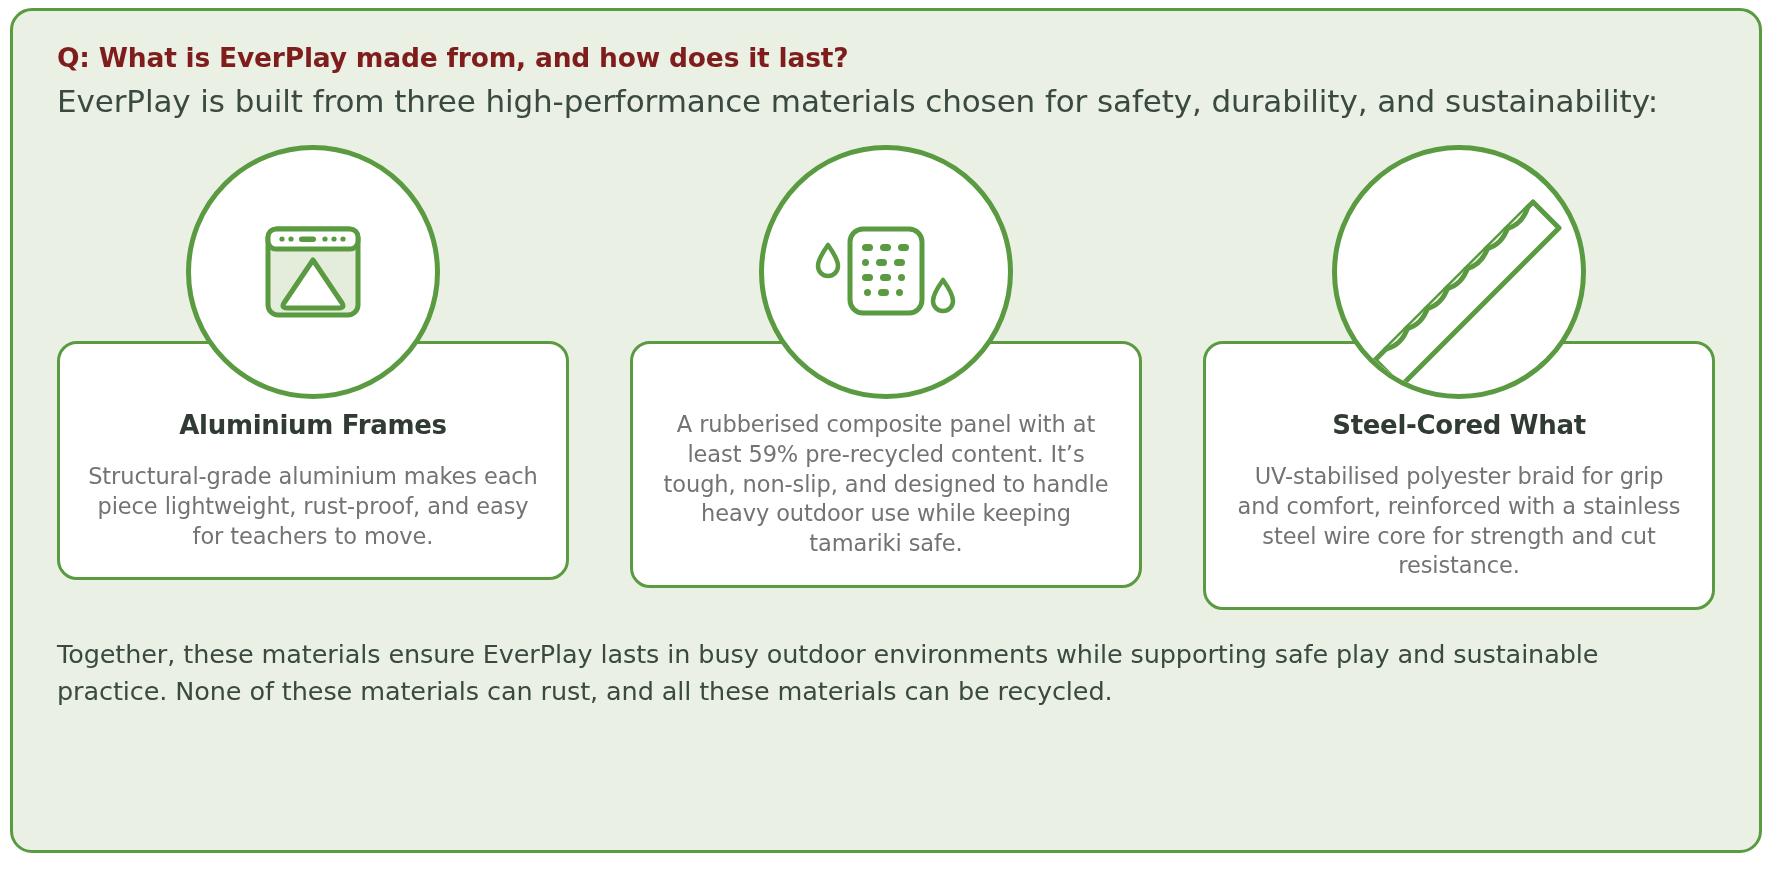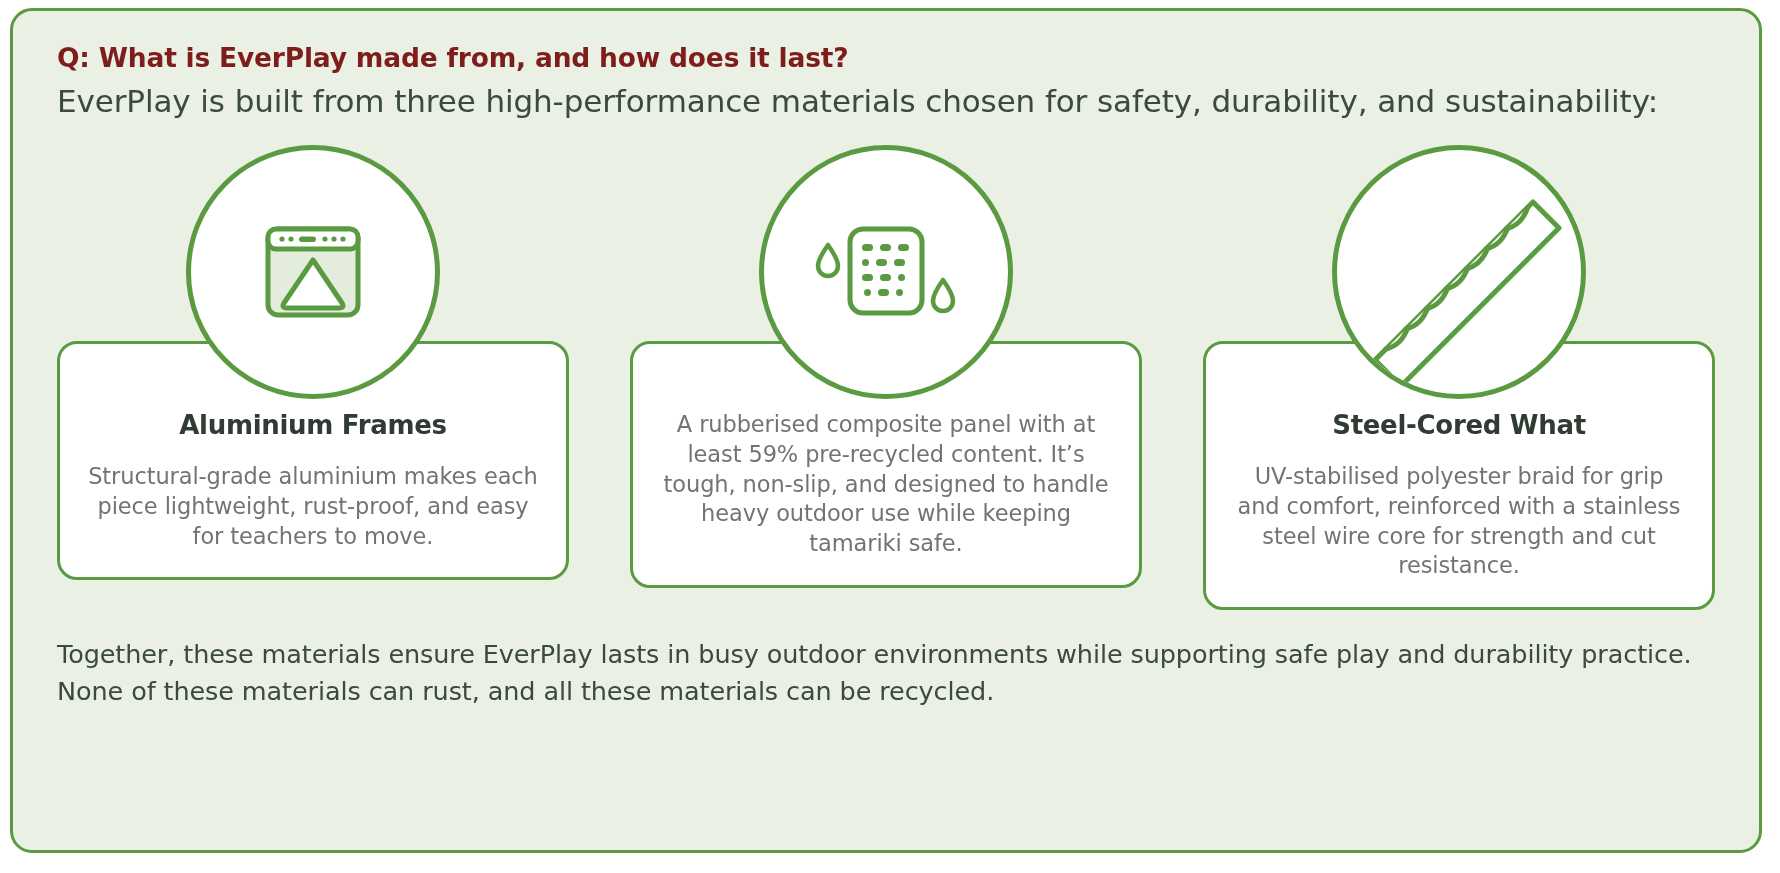--- a/index.html
+++ b/index.html
@@ -184,14 +184,14 @@
         </svg>
       </div>
       <div class="card">
         <div class="card-title">Steel-Cored What</div>
         <div class="card-desc">UV-stabilised polyester braid for grip and comfort, reinforced with a stainless steel wire core for strength and cut resistance.</div>
       </div>
     </div>
 
   </div>
 
-  <div class="closing">Together, these materials ensure EverPlay lasts in busy outdoor environments while supporting safe play and durability practice. None of these materials can rust, and all these materials can be recycled.</div>
+  <div class="closing">Together, these materials ensure EverPlay lasts in busy outdoor environments while supporting safe play and sustainable practice. None of these materials can rust, and all these materials can be recycled.</div>
 </div>
 
 </body></html>

